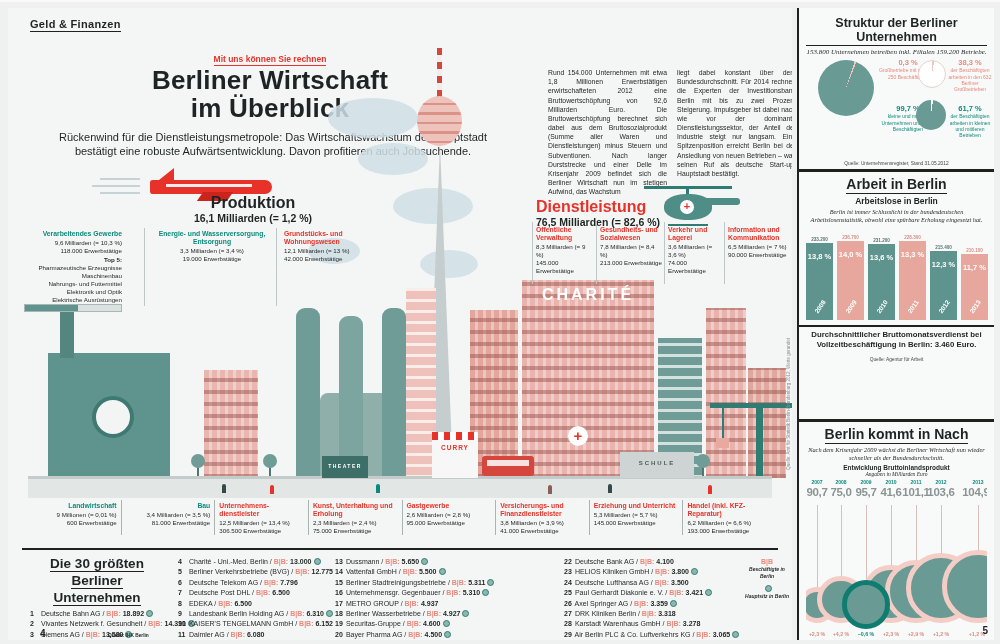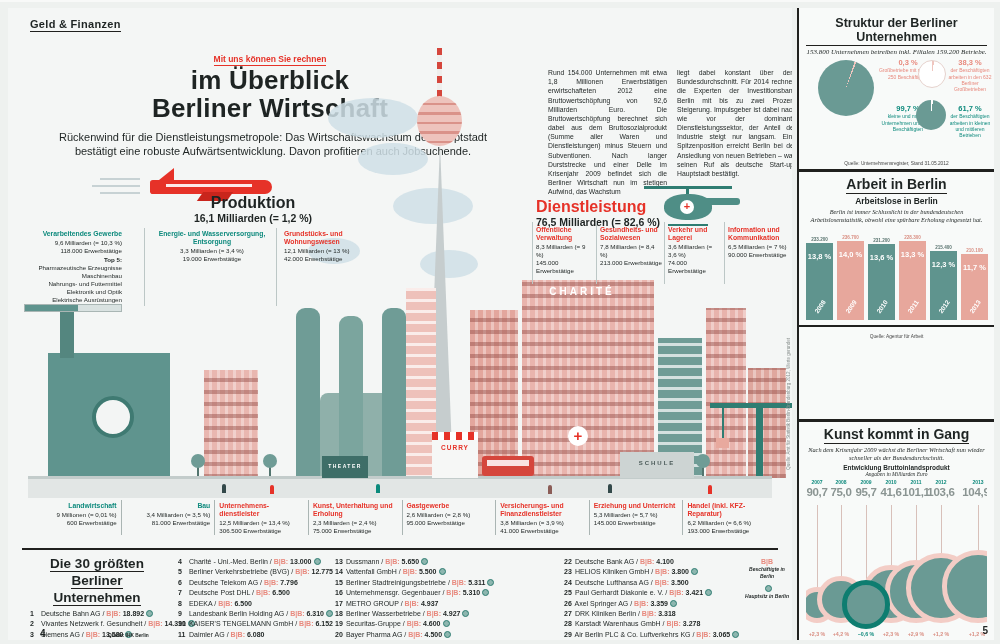--- a/index.html
+++ b/index.html
@@ -127,22 +127,22 @@
 </head>
 <body>
 
 <div class="page">
 
   <div class="panel" id="main">
     <div class="masthead u">Geld &amp; Finanzen</div>
 
     <div class="kicker"><span>Mit uns können Sie rechnen</span></div>
     <div class="title">
+      <div>Berliner Wirtschaft</div>
       <div>im Überblick</div>
-      <div>Berliner Wirtschaft</div>
     </div>
     <div class="subtitle">Rückenwind für die Dienstleistungsmetropole: Das Wirtschaftswachstum der Hauptstadt bestätigt eine robuste Aufwärtsentwicklung. Davon profitieren auch Jobsuchende.</div>
 
     <div class="intro">
       <p>Rund 154.000 Unternehmen mit etwa 1,8 Millionen Erwerbstätigen erwirtschafteten 2012 eine Bruttowertschöpfung von 92,6 Milliarden Euro. Die Bruttowertschöpfung berechnet sich dabei aus dem Bruttosozialprodukt (Summe aller Waren und Dienstleistungen) minus Steuern und Subventionen. Nach langer Durststrecke und einer Delle im Krisenjahr 2009 befindet sich die Berliner Wirtschaft nun im stetigen Aufwind, das Wachstum</p>
       <p>liegt dabei konstant über dem Bundesdurchschnitt. Für 2014 rechnen die Experten der Investitionsbank Berlin mit bis zu zwei Prozent Steigerung. Impulsgeber ist dabei nach wie vor der dominante Dienstleistungssektor, der Anteil der Industrie steigt nur langsam. Eine Spitzenposition erreicht Berlin bei der Ansiedlung von neuen Betrieben – was seinen Ruf als deutsche Start-up-Hauptstadt bestätigt.</p>
     </div>
 
     <div class="illo">
       <div class="cloud" style="left:320px;top:-60px;width:90px;height:40px"></div>
@@ -162,21 +162,21 @@
     <div class="b" style="left:84px;top:388px;width:34px;height:34px;border-radius:50%;background:#f3f5f4;border:4px solid #3f7a72"></div>
     <div class="b" style="left:312px;top:385px;width:108px;height:85px;background:#8fb0aa;border-radius:8px 8px 0 0"></div>
     <div class="b" style="left:288px;top:300px;width:24px;height:170px;background:#6f9c96;border-radius:9px 9px 0 0"></div>
     <div class="b" style="left:331px;top:308px;width:24px;height:162px;background:#7ba59e;border-radius:9px 9px 0 0"></div>
     <div class="b" style="left:374px;top:300px;width:24px;height:170px;background:#6f9c96;border-radius:9px 9px 0 0"></div>
 
     <div class="b grid-pink" style="left:196px;top:362px;width:54px;height:108px;background-color:#e9b7b0"></div>
     <div class="b stripe-w" style="left:398px;top:280px;width:30px;height:190px;background-color:#eec1ba"></div>
     <div class="b grid-pink" style="left:462px;top:302px;width:48px;height:168px;background-color:#e3a69d"></div>
     <div class="b grid-pink" style="left:514px;top:272px;width:132px;height:198px;background-color:#e9b4ad"></div>
-    <div class="sign" style="left:514px;top:278px;width:120px;color:#fff;font-size:10px;letter-spacing:3px">CHARITÉ</div>
+    <div class="sign" style="left:514px;top:278px;width:132px;color:#fff;font-size:16px;letter-spacing:3px">CHARITÉ</div>
     <div class="badge" style="left:560px;top:418px;width:20px;height:20px;font-size:15px;line-height:19px">+</div>
     <div class="b stripe-w" style="left:650px;top:330px;width:44px;height:140px;background-color:#6f9c96"></div>
     <div class="b grid-pink" style="left:698px;top:300px;width:40px;height:170px;background-color:#e8b3ac"></div>
     <div class="b grid-pink" style="left:740px;top:360px;width:38px;height:110px;background-color:#dfa79e"></div>
 
     <div class="b" style="left:612px;top:444px;width:74px;height:26px;background:#cdd4d3;z-index:3"></div>
     <div class="sign" style="left:612px;top:452px;width:74px;color:#4a5a58;font-size:6px;letter-spacing:2px;z-index:4">SCHULE</div>
     <div class="b" style="left:424px;top:424px;width:46px;height:46px;background:#f6f7f6;z-index:3;border:1px solid #d8ddd c"></div>
     <div class="b" style="left:424px;top:424px;width:46px;height:8px;background:repeating-linear-gradient(90deg,#e63228 0 6px,#ffffff 6px 12px);z-index:4"></div>
     <div class="sign" style="left:424px;top:436px;width:46px;color:#e63228;font-size:6.5px;letter-spacing:1px;z-index:4">CURRY</div>
@@ -452,30 +452,31 @@
               <div class="jrate">11,7 %</div>
               <div class="jyear">2013</div>
             </div>
           </div>
         </div>
     </div>
 
     <div class="divider"></div>
 
     <div class="sec" id="wages">
+      <div class="wh">Durchschnittlicher Bruttomonatsverdienst bei Vollzeitbeschäftigung in Berlin: 3.460 Euro.</div>
       <div class="wgrid">
         <div class="wdiv"></div>
       </div>
       <div class="srcline">Quelle: Agentur für Arbeit</div>
     </div>
 
     <div class="divider"></div>
 
     <div class="sec" id="gdp">
-      <div class="sec-title"><span class="u">Kunst kommt in Gang</span></div>
+      <div class="sec-title"><span class="u">Berlin kommt in Nach</span></div>
       <div class="italn">Nach dem Krisenjahr 2009 wächst die Berliner Wirtschaft nun wieder schneller als der Bundesdurchschnitt.</div>
       <div class="ct">Entwicklung Bruttoinlandsprodukt</div>
       <div class="cts">Angaben in Milliarden Euro</div>
       <div id="gdp-chart">
           <div class="gyear" style="left: 11px;">2007</div>
           <div class="gval" style="left: 11px;">90,7</div>
           <div class="gline" style="left: 11px; height: 118px;"></div>
           <div class="gcirc" style="height: 35.82px; width: 35.82px; left: -6.91px; bottom: 14px; z-index: 1;"></div>
           <div class="gpct" style="left: 11px;">+2,3 %</div>
           <div class="gyear" style="left: 35px;">2008</div>

